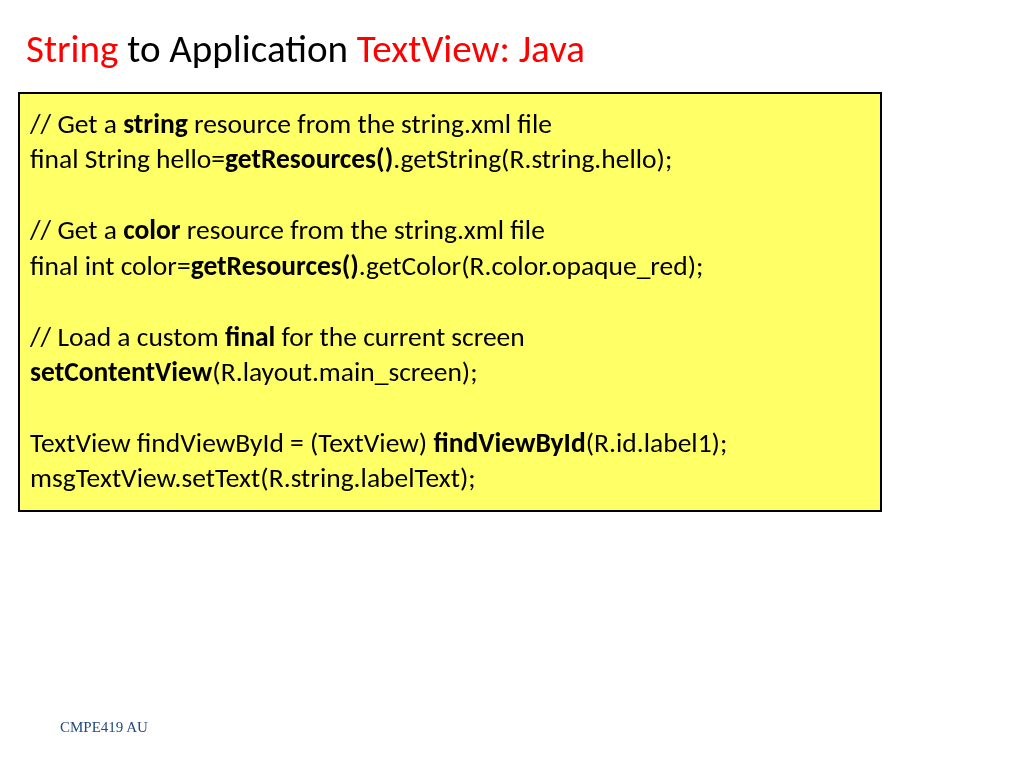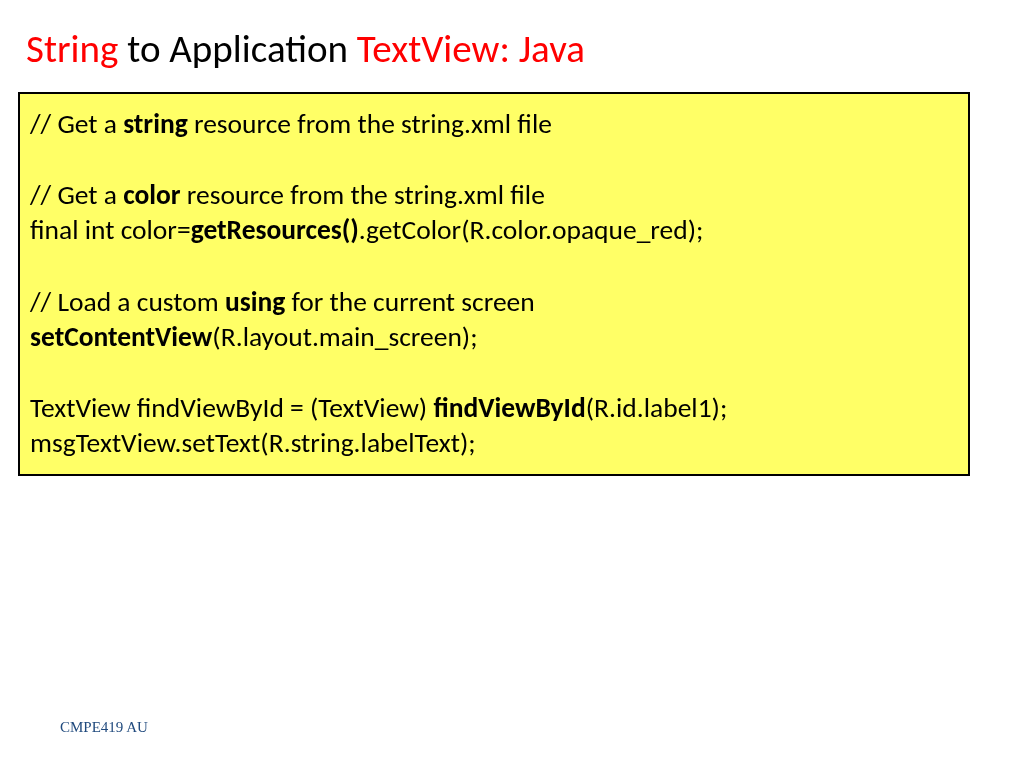--- a/index.html
+++ b/index.html
@@ -17,21 +17,21 @@
     padding: 28px 0 0 26px;
     font-weight: 400;
     line-height: 1.1;
   }
   .t-red { color: #ff0000; }
   .t-black { color: #000000; }
   .code-box {
     position: absolute;
     left: 18px;
     top: 92px;
-    width: 952px;
+    width: 864px;
     border: 2.5px solid #000000;
     background: #ffff66;
     padding: 12px 10px 14px 10px;
     box-sizing: border-box;
   }
   .code-line {
     font-size: 27.5px;
     color: #000000;
     line-height: 1.28;
     white-space: nowrap;
@@ -49,24 +49,25 @@
 </style>
 </head>
 <body>
 
 <div class="slide-title">
   <span class="t-red">String</span><span class="t-black"> to Application </span><span class="t-red">TextView: Java</span>
 </div>
 
 <div class="code-box">
   <div class="code-line"><span>// Get a </span><span class="b">string</span><span> resource from the string.xml file</span></div>
+  <div class="code-line"><span>final String hello=</span><span class="b">getResources()</span><span>.getString(R.string.hello);</span></div>
   <div class="spacer"></div>
   <div class="code-line"><span>// Get a </span><span class="b">color</span><span> resource from the string.xml file</span></div>
   <div class="code-line"><span>final int color=</span><span class="b">getResources()</span><span>.getColor(R.color.opaque_red);</span></div>
   <div class="spacer"></div>
-  <div class="code-line"><span>// Load a custom </span><span class="b">using</span><span> for the current screen</span></div>
+  <div class="code-line"><span>// Load a custom </span><span class="b">final</span><span> for the current screen</span></div>
   <div class="code-line"><span class="b">setContentView</span><span>(R.layout.main_screen);</span></div>
   <div class="spacer"></div>
   <div class="code-line"><span>TextView findViewById = (TextView) </span><span class="b">findViewById</span><span>(R.id.label1);</span></div>
   <div class="code-line"><span>msgTextView.setText(R.string.labelText);</span></div>
 </div>
 
 <div class="footer-label">CMPE419 AU</div>
 
 </body></html>

